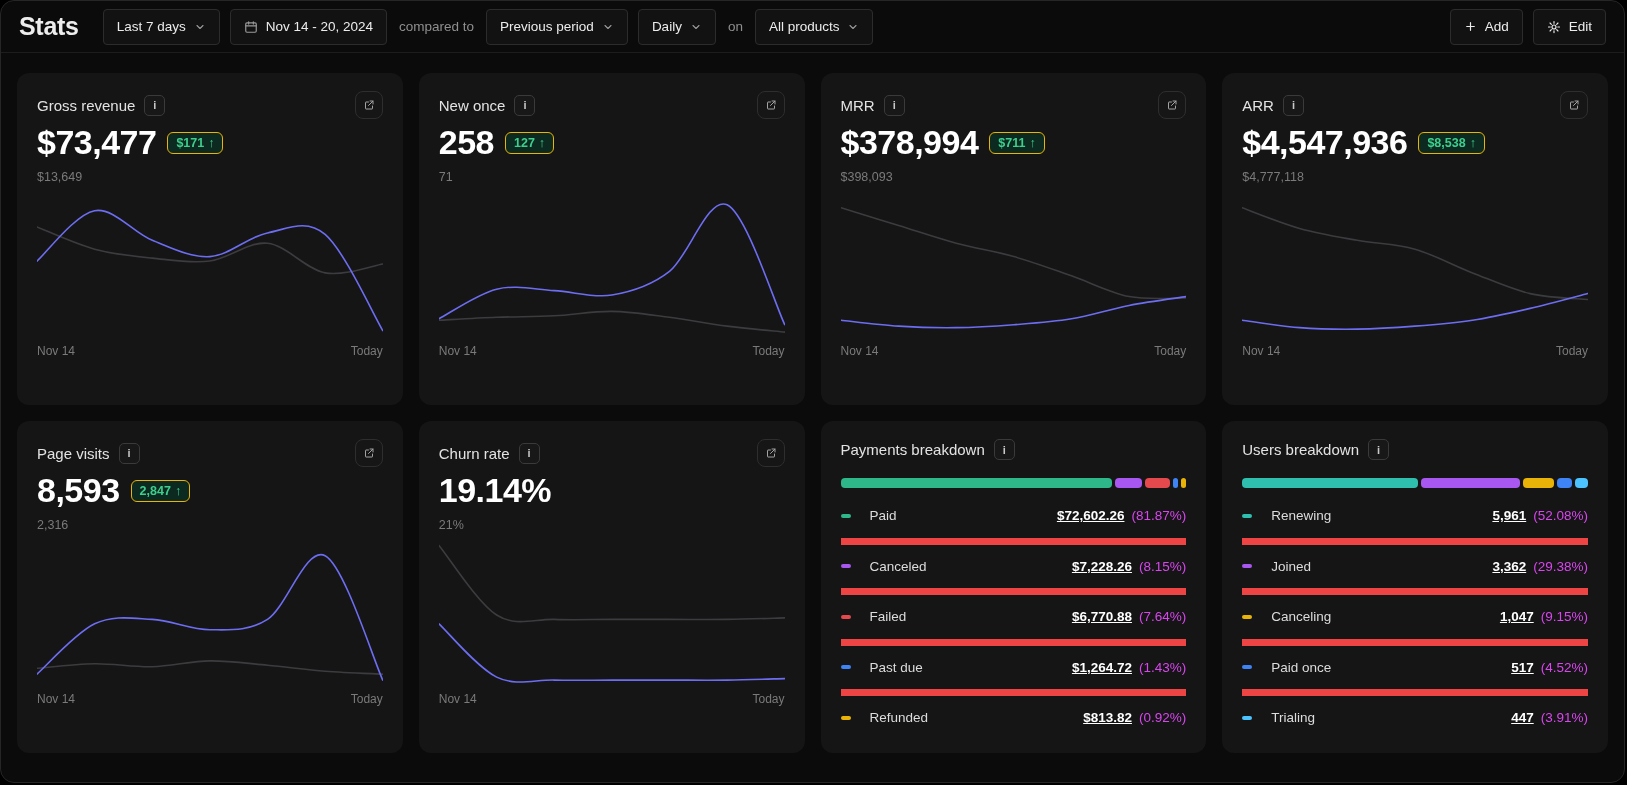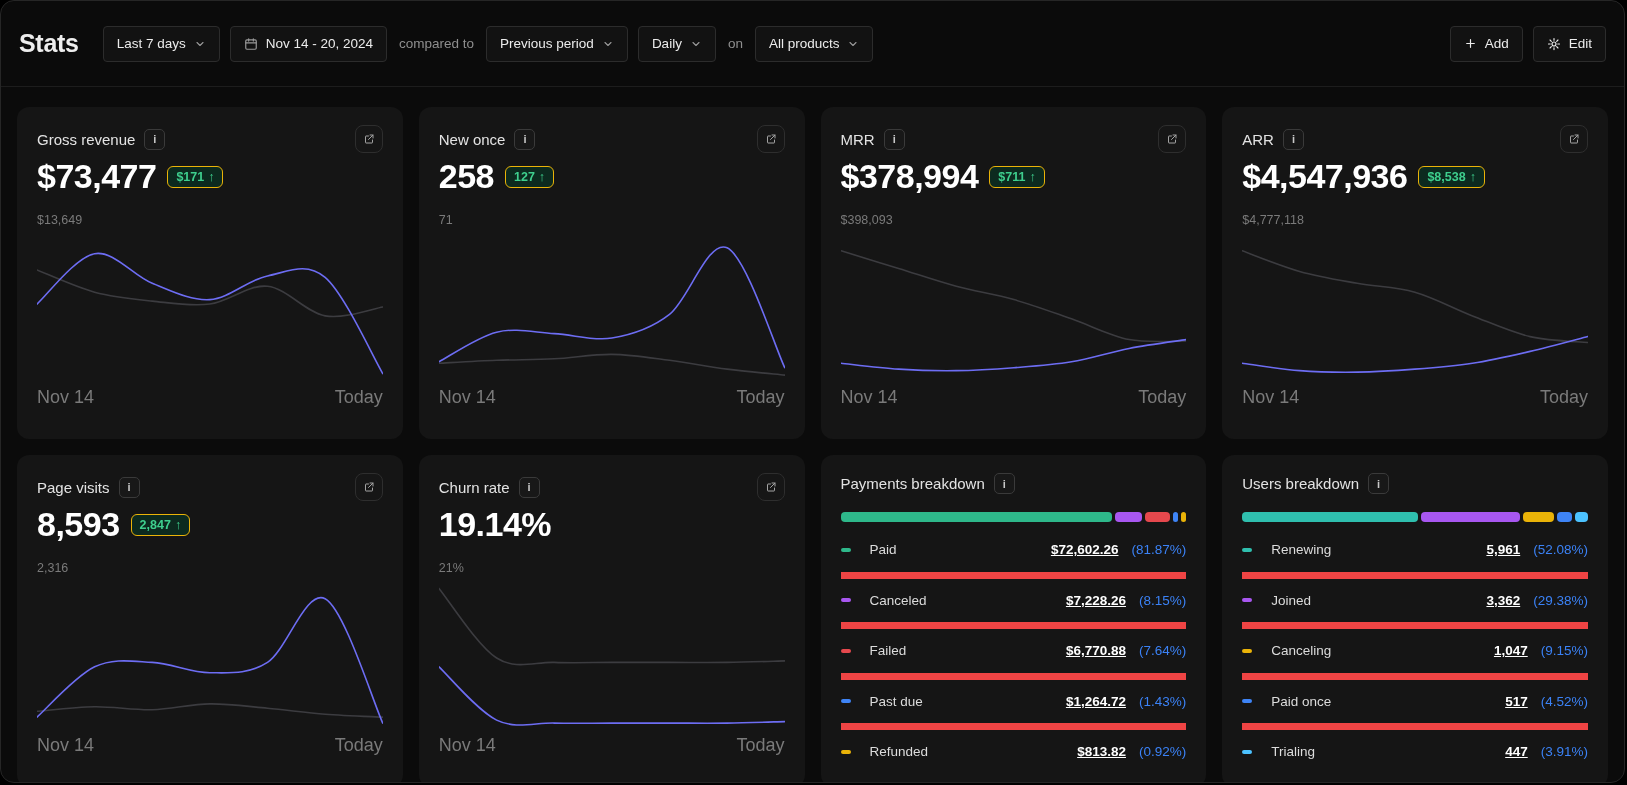--- a/index.html
+++ b/index.html
@@ -1,56 +1,56 @@
 <!DOCTYPE html>
 <html><head>
 <meta charset="utf-8">
 <style>
   html,body{margin:0;padding:0;background:#000;}
   body{width:1627px;height:785px;font-family:"Liberation Sans","DejaVu Sans",sans-serif;color:#ededed;overflow:hidden;}
   .window{width:1625px;height:783px;background:#0b0b0b;border:1px solid #262626;border-radius:14px;overflow:hidden;box-sizing:border-box;}
 
   
-  .header{height:86px;display:flex;align-items:center;gap:10px;padding:0 18px;border-bottom:1px solid #1d1d1d;box-sizing:border-box;}
+  .header{height:52px;display:flex;align-items:center;gap:10px;padding:0 18px;border-bottom:1px solid #1d1d1d;box-sizing:border-box;}
   .page-title{font-size:25px;font-weight:700;margin:0 14px 0 0;letter-spacing:-.3px;}
   .btn{height:36px;display:inline-flex;align-items:center;gap:8px;padding:0 13px;background:#121212;border:1px solid #2c2c2c;border-radius:4px;color:#ececec;font-size:13.5px;font-family:inherit;cursor:pointer;white-space:nowrap;}
   .btn svg{flex:none;}
   .muted{color:#8f8f8f;font-size:13.5px;margin:12px 2px;}
   .spacer{flex:1;}
   .chev{color:#9a9a9a;}
 
   
   .main{height:716px;box-sizing:border-box;padding:20px 16px 16px;display:grid;grid-template-columns:repeat(4,1fr);grid-template-rows:1fr 1fr;gap:16px;}
   .card{background:#151515;border-radius:12px;padding:18px 20px;box-sizing:border-box;overflow:hidden;}
 
   .card-head{display:flex;align-items:center;gap:9px;}
   .card-title{font-size:15px;color:#e3e3e3;}
   .info-badge{width:19px;height:19px;border:1px solid #3a3a3a;border-radius:5px;display:inline-flex;align-items:center;justify-content:center;font-size:11px;font-weight:700;color:#c9c9c9;background:#181818;cursor:pointer;}
   .ext-btn{margin-left:auto;width:28px;height:28px;border:1px solid #2e2e2e;border-radius:8px;background:#161616;color:#a3a3a3;display:inline-flex;align-items:center;justify-content:center;cursor:pointer;padding:0;}
 
   .value-row{margin-top:4px;display:flex;align-items:center;gap:11px;}
   .metric-value{font-size:34px;font-weight:700;letter-spacing:-.5px;color:#fff;}
   .delta-badge{background:#0c2a1f;border:1px solid #eab308;color:#3ecf8e;border-radius:6px;padding:3px 8px;font-size:12.5px;font-weight:600;display:inline-flex;gap:4px;align-items:center;}
 
-  .chart-block{margin-top:17px;}
+  .chart-block{margin-top:8px;}
   .ref-label{color:#7a7a7a;font-size:12.5px;margin-bottom:6px;}
   .spark{width:100%;height:148px;display:block;}
-  .axis{display:flex;justify-content:space-between;color:#7a7a7a;font-size:18px;margin-top:6px;}
+  .axis{display:flex;justify-content:space-between;color:#7a7a7a;font-size:12px;margin-top:6px;}
 
   
   .stack-bar{margin-top:18px;height:10px;display:flex;gap:3px;}
   .seg{border-radius:4px;min-width:5px;}
   .b-rows{margin-top:6px;}
   .b-row{height:43.5px;display:flex;align-items:center;}
   .b-row + .b-row{border-top:7px solid #ef4444;}
   .dash{width:10px;height:4px;border-radius:2px;flex:none;}
   .b-label{margin-left:11px;font-size:13.5px;color:#dcdcdc;padding-left:8px;}
   .b-val{margin-left:auto;font-size:13.5px;}
   .b-val b{color:#fff;font-weight:700;text-decoration:underline;}
-  .b-pct{color:#3b82f6;margin-left:13px;font-style:normal;text-align:center;}
+  .b-pct{color:#d946ef;margin-left:7px;font-style:normal;text-align:center;}
   .b-pct i{font-style:normal;}
 </style>
 </head>
 <body>
 
 <div class="window">
 
   <div class="header">
     <h1 class="page-title">Stats</h1>
 

